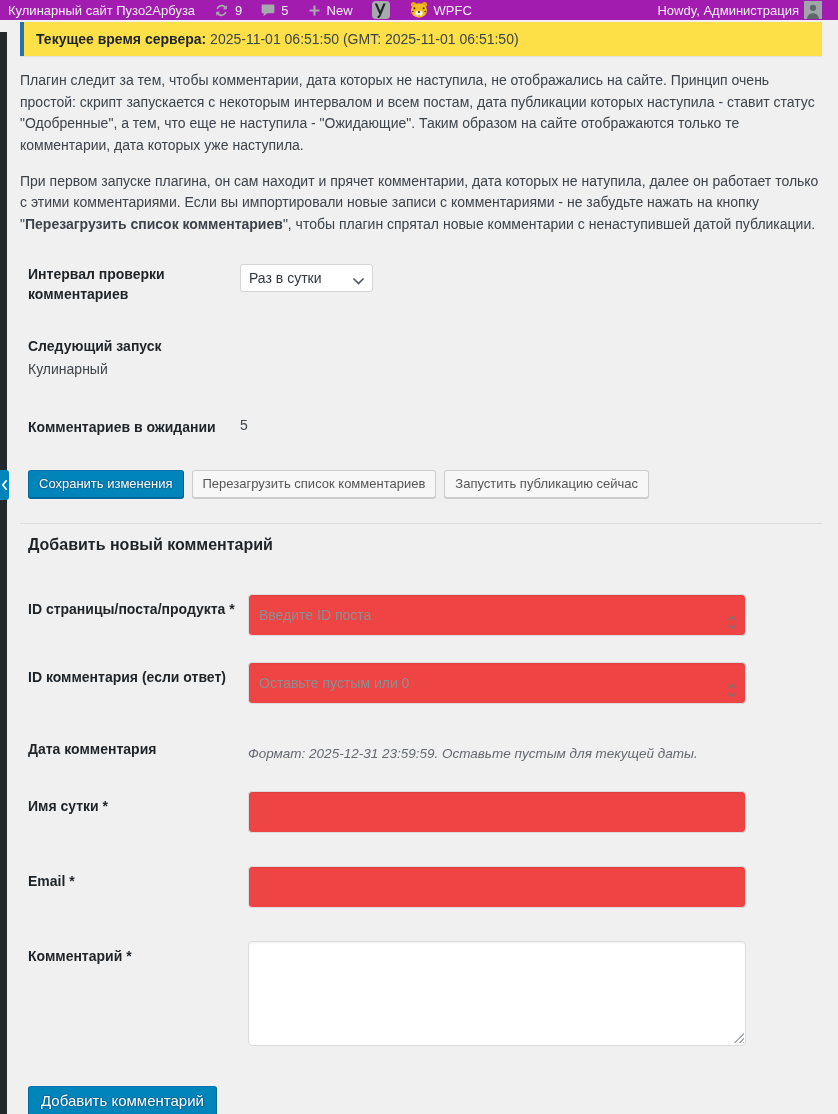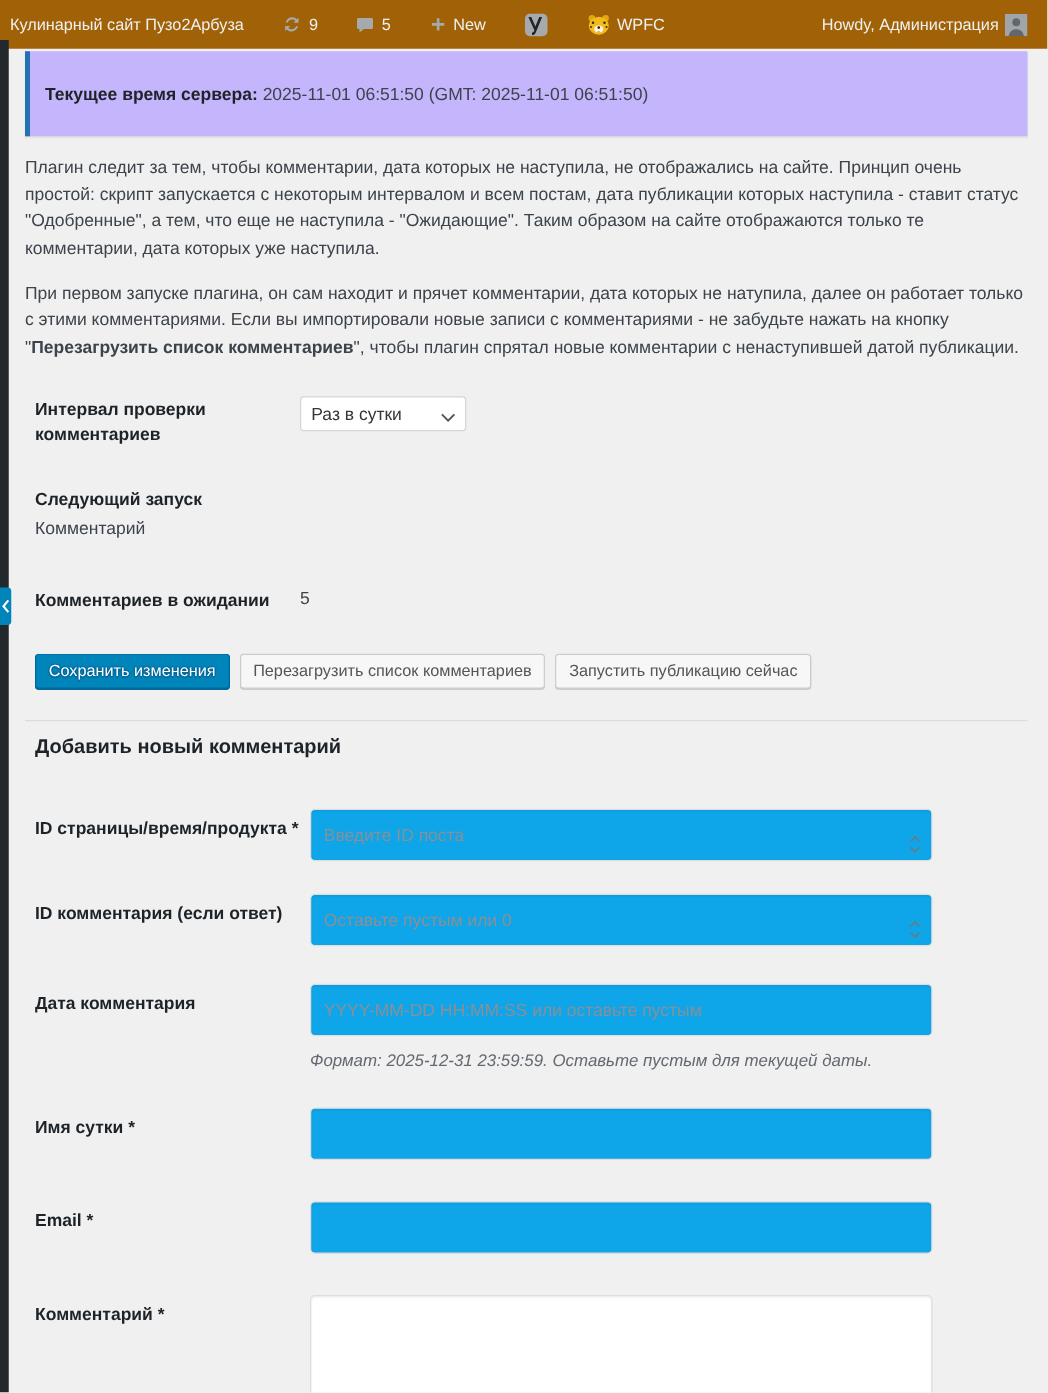--- a/index.html
+++ b/index.html
@@ -7,23 +7,23 @@
   body {
     width: 838px; height: 1114px; overflow: hidden;
     background: #f0f0f1;
     font-family: "Liberation Sans", "DejaVu Sans", sans-serif;
     font-size: 14px; color: #3c434a;
     position: relative;
   }
 
   
   .admin-bar {
-    height: 39px; background: #a16207; color: #f0f0f1;
+    height: 20px; background: #a21caf; color: #f0f0f1;
     display: flex; align-items: center; font-size: 13px;
-    padding: 0 10px 0 8px; gap: 12px;
+    padding: 0 10px 0 8px; gap: 0;
   }
   .ab-item { display:flex; align-items:center; gap:5px; padding:0 9px; height:32px; cursor:pointer; white-space:nowrap; }
   .ab-item svg { display:block; }
   .ab-count { color:#f0f0f1; }
   .ab-right { margin-left:auto; display:flex; align-items:flex-start; gap:8px; padding:0 2px; }
   .ab-sitename { font-weight: 400; padding-left: 0; }
 
   
   .menu-strip {
     position: absolute; left:0; top:32px; width:7px; bottom:0;
@@ -32,23 +32,23 @@
   .collapse-toggle {
     position:absolute; left:0; top:470px; width:9px; height:30px;
     background:#0085ba; border-radius:0 3px 3px 0;
     display:flex; align-items:center; justify-content:center; cursor:pointer; z-index:2;
   }
 
   
   .wrap { margin-left:7px; padding: 0 16px 9px 13px; }
 
   .notice {
-    background:#c4b5fd; border-left:4px solid #2271b1;
+    background:#fde047; border-left:4px solid #2271b1;
     box-shadow:0 1px 1px rgba(0,0,0,.06);
-    margin:2px 0 14px; padding:26px 12px;
+    margin:2px 0 14px; padding:9px 12px;
     font-size:14px; color:#3c434a;
   }
   .notice b { color:#1d2327; }
 
   .intro p { margin:12px 0 14px; line-height:1.55; max-width:802px; }
 
   
   .settings { margin-top:24px; padding-left:8px; }
   .form-row { display:flex; align-items:flex-start; }
   .form-row .th {
@@ -97,21 +97,21 @@
   }
 
   
   .add-form { padding-left:8px; }
   .af-row { display:flex; align-items:flex-start; }
   .af-row .th { width:220px; min-width:220px; font-weight:bold; color:#1d2327; line-height:1.45; padding-top:5px; }
   .af-row .td { flex:1; max-width:498px; }
   .input-wrap { position:relative; width:498px; }
   .wp-input {
     width:498px; height:42px; padding:5px 10px;
-    background:#0ea5e9; border:1px solid #ddd; border-radius:4px;
+    background:#ef4444; border:1px solid #ddd; border-radius:4px;
     box-shadow:inset 0 1px 2px rgba(0,0,0,.07);
     font-size:14px; color:#32373c; font-family:inherit;
   }
   .wp-input::placeholder { color:#8c8f94; opacity:1; }
   .spinner-btns { position:absolute; right:9px; top:8px; cursor:pointer; }
   .wp-textarea {
     width:498px; height:105px; padding:6px 10px; resize:none;
     background:#fff; border:1px solid #ddd; border-radius:4px;
     box-shadow:inset 0 1px 2px rgba(0,0,0,.07);
     font-size:14px; color:#32373c; font-family:inherit; display:block;
@@ -240,21 +240,21 @@
             <svg width="13" height="9" viewBox="0 0 13 9">
                 <path d="M1.5 1.5l5 5 5-5" stroke="#50575e" stroke-width="1.6" fill="none"></path>
               </svg>
           </span>
         </span>
       </div>
     </div>
 
     <div class="form-row row-nextrun">
       <div class="th">Следующий запуск</div>
-      <div class="td value-text">Комментарий</div>
+      <div class="td value-text">Кулинарный</div>
     </div>
 
     <div class="form-row row-pending">
       <div class="th">Комментариев в ожидании</div>
       <div class="td value-text">5</div>
     </div>
   </div>
 
   <div class="btn-row">
     <button class="btn btn-primary">Сохранить изменения</button>
@@ -262,21 +262,21 @@
     <button class="btn btn-secondary">Запустить публикацию сейчас</button>
   </div>
 
   <hr class="sep">
 
   <h2 class="section-title">Добавить новый комментарий</h2>
 
   <div class="add-form">
 
     <div class="af-row row-postid">
-      <div class="th">ID страницы/время/продукта *</div>
+      <div class="th">ID страницы/поста/продукта *</div>
       <div class="td">
         <span class="input-wrap">
           <input type="text" class="wp-input" placeholder="Введите ID поста" style="">
           <span class="spinner-btns">
             <svg width="10" height="15" viewBox="0 0 10 15">
                 <path d="M1.5 5L5 1.5 8.5 5" stroke="#72777c" stroke-width="1.3" fill="none"></path>
                 <path d="M1.5 10L5 13.5 8.5 10" stroke="#72777c" stroke-width="1.3" fill="none"></path>
               </svg>
           </span>
         </span>
@@ -294,21 +294,20 @@
                 <path d="M1.5 10L5 13.5 8.5 10" stroke="#72777c" stroke-width="1.3" fill="none"></path>
               </svg>
           </span>
         </span>
       </div>
     </div>
 
     <div class="af-row row-date">
       <div class="th">Дата комментария</div>
       <div class="td">
-        <input type="text" class="wp-input" placeholder="YYYY-MM-DD HH:MM:SS или оставьте пустым" style="">
         <div class="field-desc">Формат: 2025-12-31 23:59:59. Оставьте пустым для текущей даты.</div>
       </div>
     </div>
 
     <div class="af-row row-author">
       <div class="th">Имя сутки *</div>
       <div class="td">
         <input type="text" class="wp-input" style="">
       </div>
     </div>

